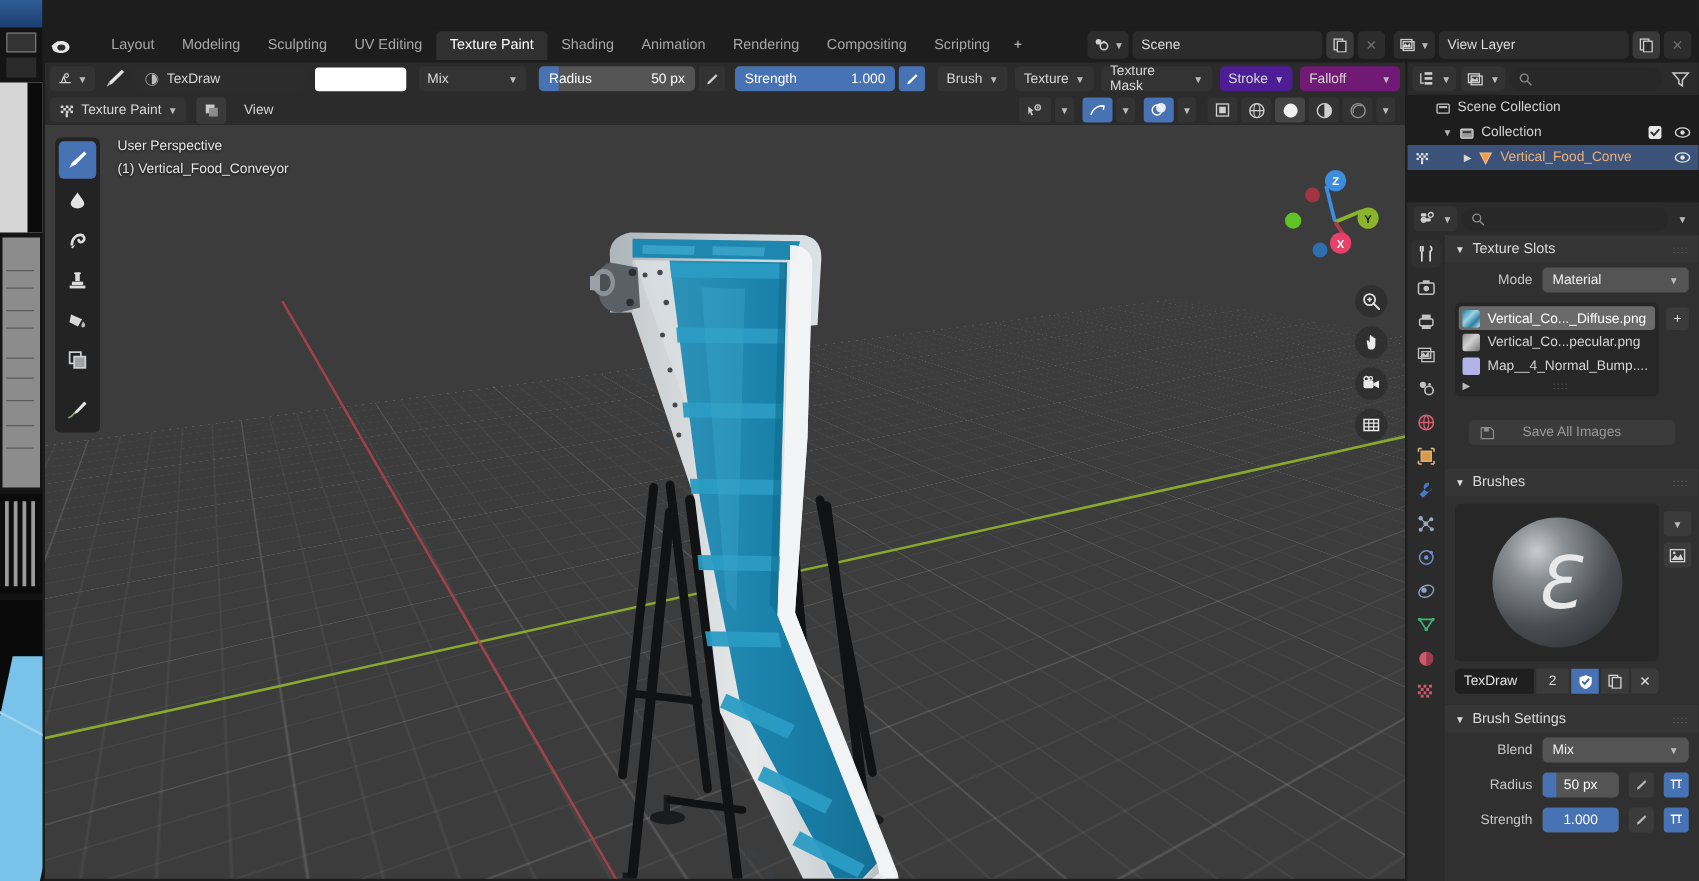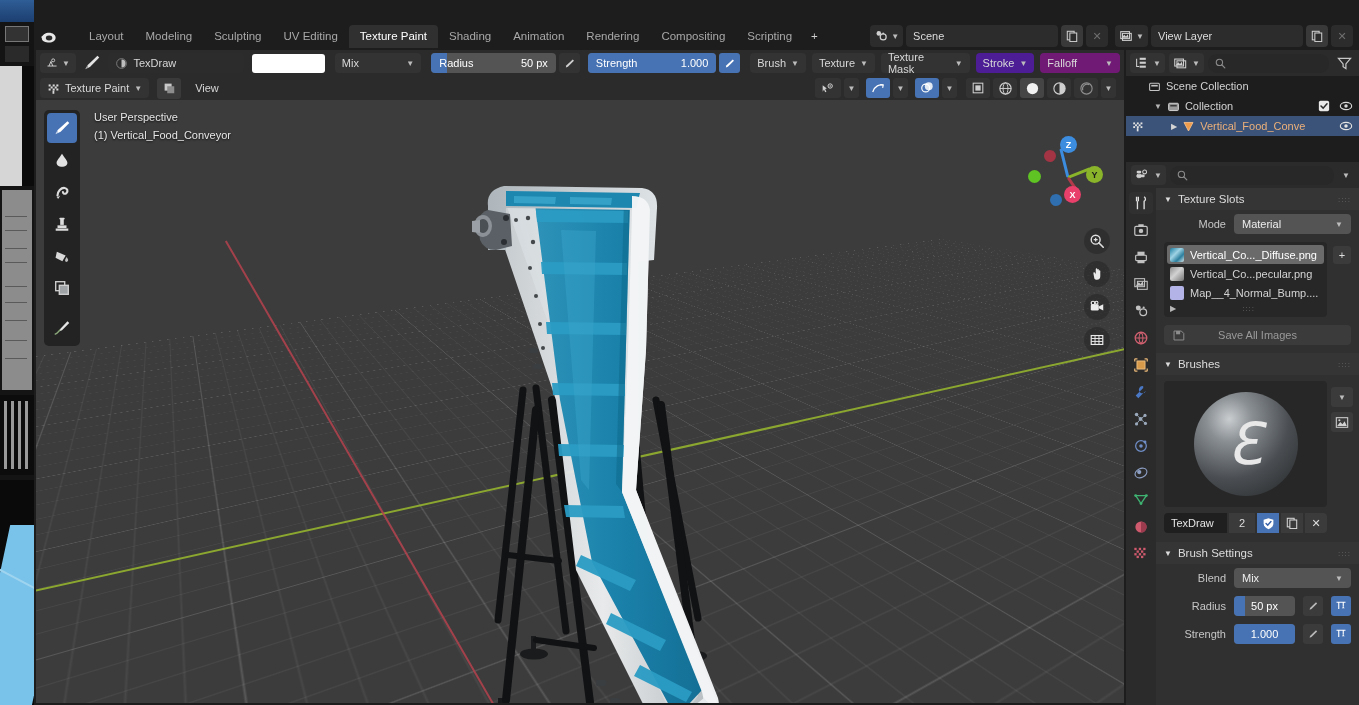--- a/index.html
+++ b/index.html
@@ -121,21 +121,21 @@
   .dots { margin-left:auto; color:#6a6a6a; letter-spacing:1px; font-size:8px;}
   .row { display:flex; align-items:center; gap:8px; padding:4px 8px;}
   .rlabel { width:62px; text-align:right; color:#c6c6c6; font-size:11px;}
   .select { flex:1; height:20px; background:#545454; border-radius:4px; display:flex; align-items:center; padding:0 8px; color:#eee; font-size:11px;}
   .select .caret{margin-left:auto;}
   .slotlist { margin:4px 8px 0 8px; background:#272727; border-radius:4px; padding:3px; width:163px;}
   .slot { height:19px; display:flex; align-items:center; gap:6px; padding:0 3px; font-size:11px; color:#d3d3d3; border-radius:3px;}
   .slot.sel { background:#6a6a6a; color:#fff;}
   .thumb { width:14px; height:14px; border-radius:2px; flex:none;}
   .plusbtn { position:absolute; right:8px; top:0; width:18px; height:18px; background:#3b3b3b; border-radius:3px; display:flex; align-items:center; justify-content:center; color:#ddd;}
-  .wide-btn { margin:8px; height:20px; background:#3b3b3b; border-radius:4px; display:flex; align-items:center; justify-content:center; color:#9a9a9a; font-size:11px; position:relative;}
+  .wide-btn { margin:19px; height:20px; background:#3b3b3b; border-radius:4px; display:flex; align-items:center; justify-content:center; color:#9a9a9a; font-size:11px; position:relative;}
   .brush-prev { margin:6px 8px; width:163px; height:126px; background:#272727; border-radius:4px; position:relative;}
   .bsphere { position:absolute; left:50%; top:50%; transform:translate(-50%,-50%); width:104px; height:104px; border-radius:50%;
       background:radial-gradient(circle at 34% 26%, #c9cdd0 0%, #8a8f93 22%, #4a4e52 58%, #232628 100%);}
   .bstroke { position:absolute; left:50%; top:50%; transform:translate(-50%,-50%); font-size:58px; color:#e8e8e8; font-family:"DejaVu Sans", sans-serif; font-style:italic; line-height:1;}
   .brush-side { position:absolute; right:6px; top:6px; display:flex; flex-direction:column; gap:5px;}
   .bside-btn { width:22px; height:20px; background:#3b3b3b; border-radius:3px; display:flex; align-items:center; justify-content:center;}
   .namerow { margin:2px 8px 0 8px; width:163px; height:20px; display:flex; align-items:center; gap:2px;}
   .nm-field { flex:1; height:20px; background:#1f1f1f; border-radius:4px 0 0 4px; display:flex; align-items:center; padding:0 7px; color:#e4e4e4;}
   .nm-count { width:26px; height:20px; background:#3b3b3b; display:flex; align-items:center; justify-content:center; color:#ddd;}
   .nm-btn { width:22px; height:20px; background:#3b3b3b; display:flex; align-items:center; justify-content:center; color:#ddd;}

